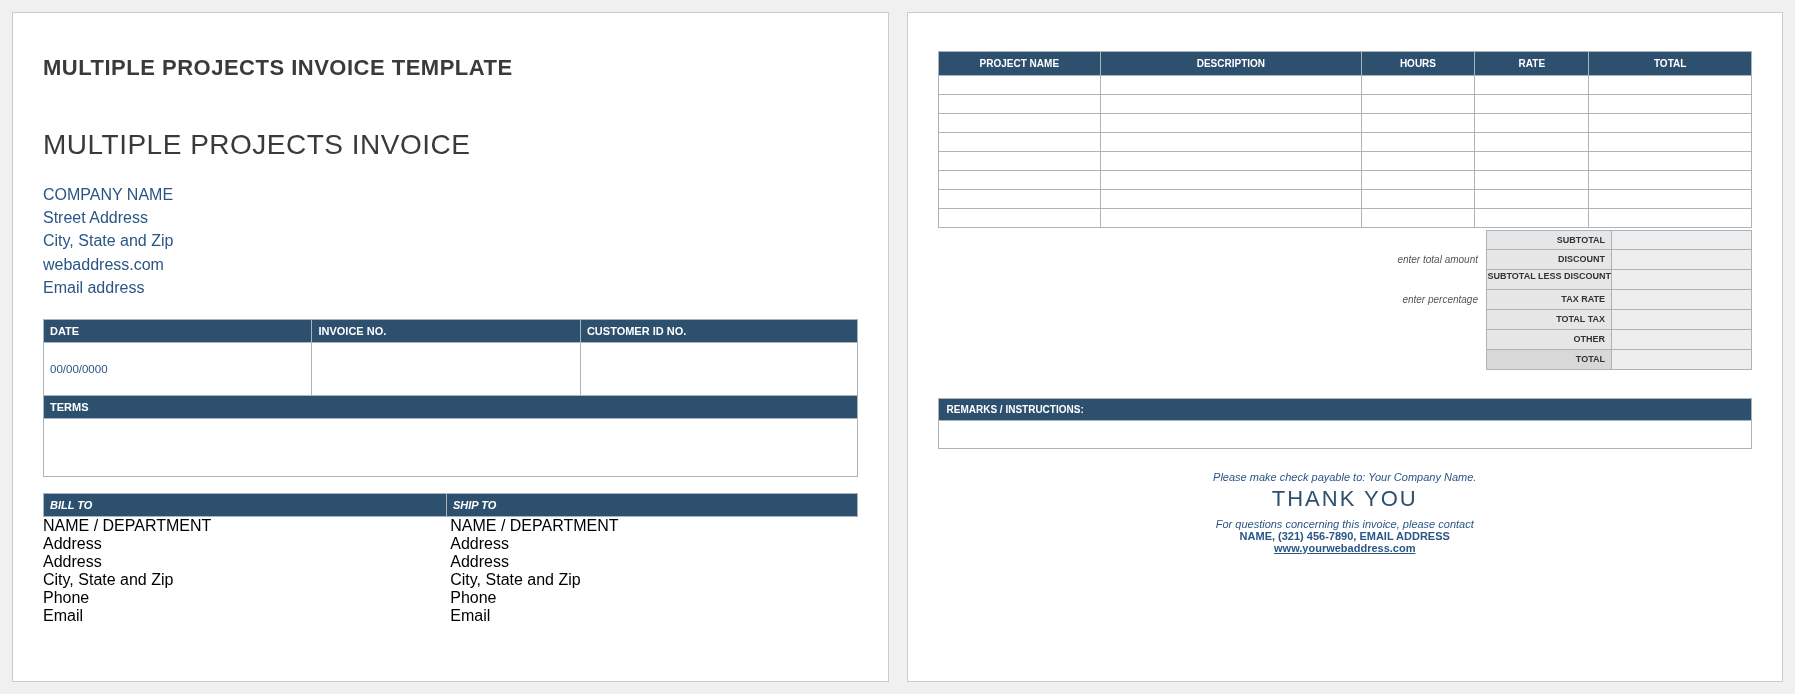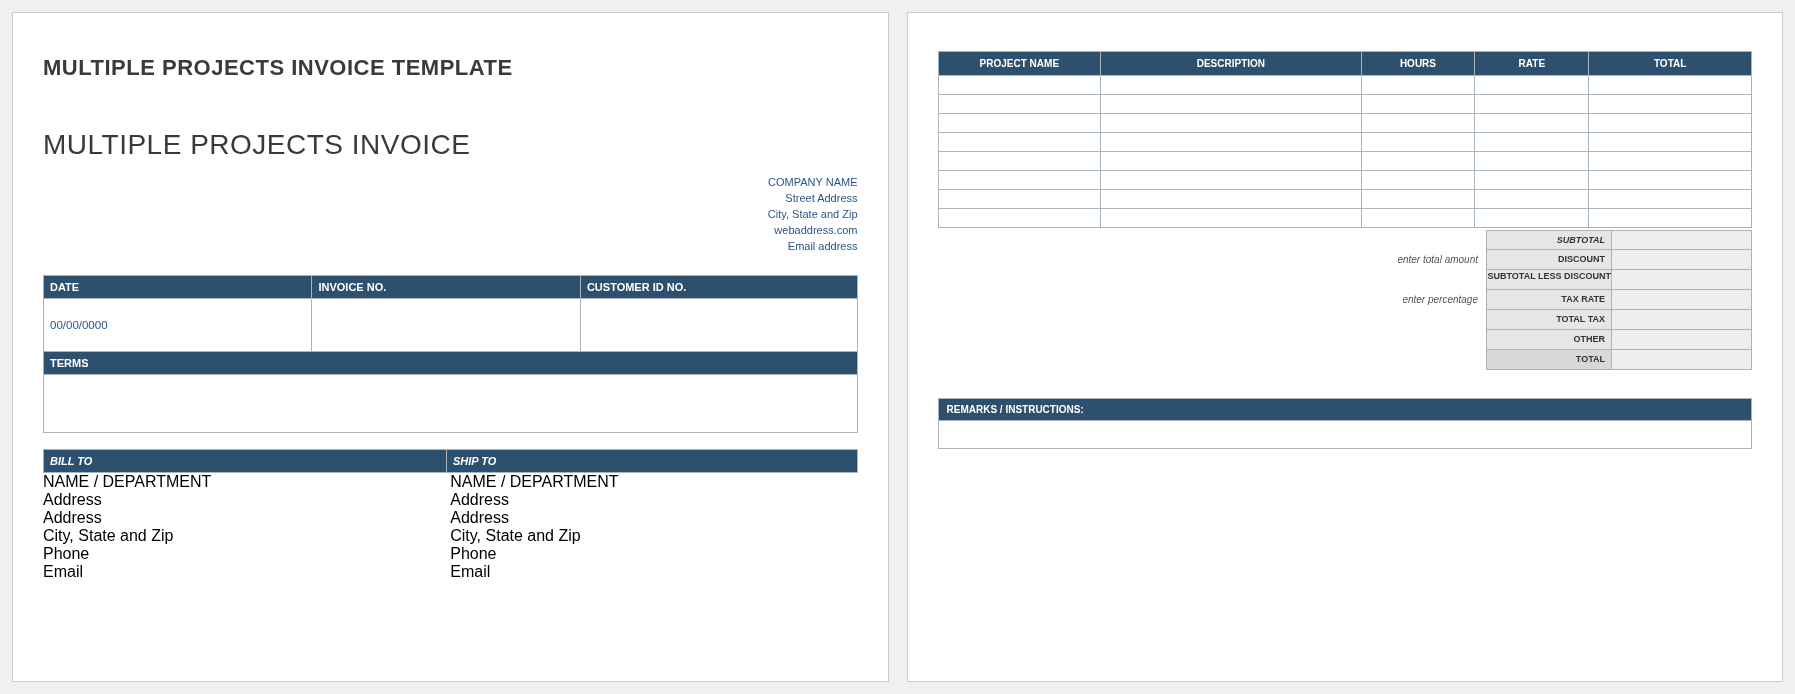--- a/index.html
+++ b/index.html
@@ -27,25 +27,24 @@
     letter-spacing: 0.5px;
   }
   .title-light {
     font-size: 28px;
     color: #3a3a3a;
     margin-top: 48px;
     font-weight: normal;
     letter-spacing: 0.5px;
   }
   .company-block {
-    margin-top: 14px;
+    margin-top: 22px;
     color: #2a5585;
-    font-size: 11px;
+    font-size: 16px;
     line-height: 1.45;
-    text-align: right;
   }
   table { border-collapse: collapse; width: 100%; }
   .hdr-row td, .hdr-row th {
     background: #2d506f;
     color: #fff;
     font-size: 11px;
     font-weight: bold;
     padding: 5px 6px;
     border: 1px solid #aab4bd;
     text-align: left;
@@ -100,21 +99,21 @@
   .tot-label {
     background: #e6e6e6;
     border: 1px solid #aab4bd;
     border-top: none;
     font-size: 9px;
     font-weight: bold;
     text-align: right;
     padding: 4px 6px;
     color: #333;
   }
-  .tot-label.first { border-top: 1px solid #aab4bd; font-style: italic; }
+  .tot-label.first { border-top: 1px solid #aab4bd; }
   .tot-label.total { background: #d8d8d8; }
   .tot-val {
     background: #eeeeee;
     border: 1px solid #aab4bd;
     border-left: none;
     border-top: none;
     height: 20px;
   }
   .tot-val.first { border-top: 1px solid #aab4bd; }
   .remarks-hdr {
@@ -321,13 +320,20 @@
     <div class="tot-val"></div>
 
     <div></div>
     <div class="tot-label total">TOTAL</div>
     <div class="tot-val"></div>
   </div>
 
   <div class="remarks-hdr">REMARKS / INSTRUCTIONS:</div>
   <div class="remarks-body"></div>
 
+  <div class="footer">
+    <div class="ital">Please make check payable to: Your Company Name.</div>
+    <div class="thanks">THANK YOU</div>
+    <div class="ital">For questions concerning this invoice, please contact</div>
+    <div style="font-weight:bold">NAME, (321) 456-7890, EMAIL ADDRESS</div>
+    <div class="link">www.yourwebaddress.com</div>
+  </div>
 </div>
 
 </body></html>

